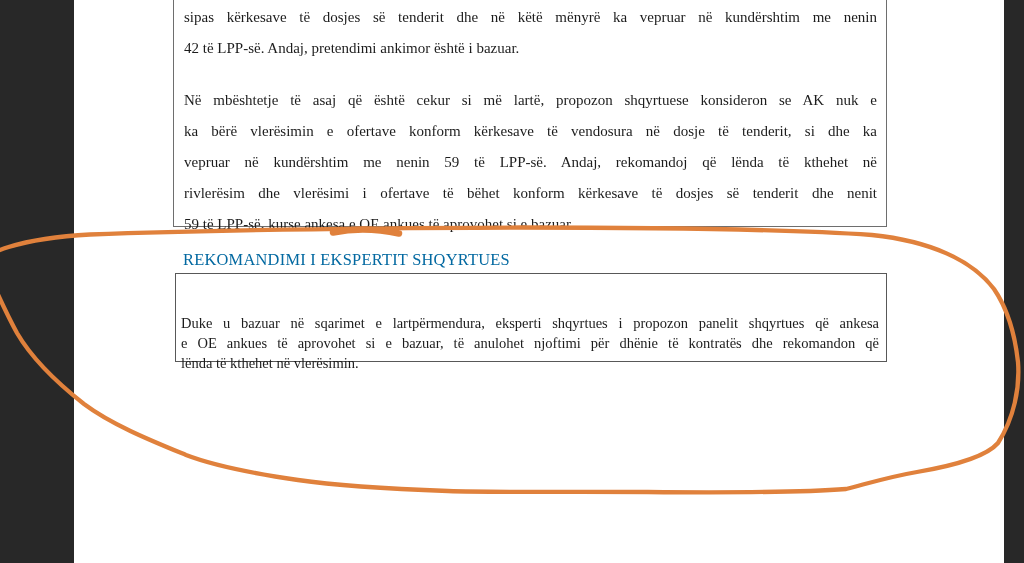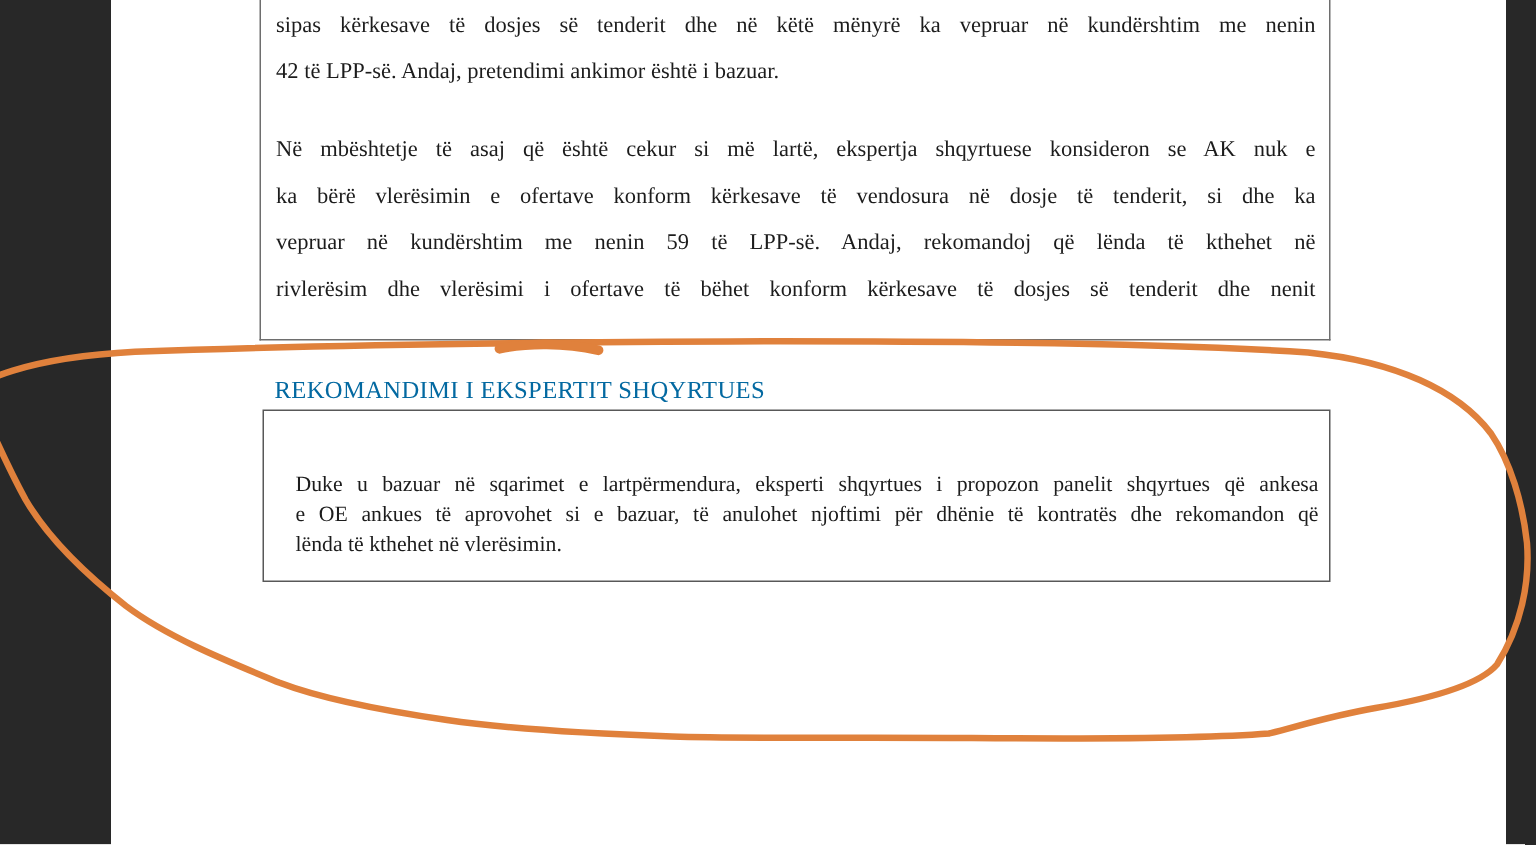--- a/index.html
+++ b/index.html
@@ -24,23 +24,23 @@
   .jline{text-align:justify;text-align-last:justify;white-space:normal;}
   .lline{text-align:left;text-align-last:left;}
 
   .heading{
     position:absolute;left:183px;top:250px;width:700px;
     font-size:16.4px;letter-spacing:.25px;color:#0369a1;
   }
 
   
   .box-lower{
-    position:absolute;left:175px;top:273px;width:712px;height:115px;
+    position:absolute;left:175px;top:273px;width:712px;height:89px;
     border:1.4px solid #585858;box-sizing:border-box;
-    padding:40px 7px 0 21px;
+    padding:40px 7px 0 5px;
   }
   .box-lower .para{font-size:14.5px;line-height:19.8px;}
 
   .annotation-layer{
     position:absolute;left:0;top:0;width:1024px;height:563px;
     pointer-events:none;z-index:10;
   }
 </style>
 </head>
 <body>
@@ -49,24 +49,25 @@
 
   <div class="backdrop left"></div>
   <div class="backdrop right"></div>
 
   <div class="box-upper">
     <div class="para">
       <div class="jline">sipas kërkesave të dosjes së tenderit dhe në këtë mënyrë ka vepruar në kundërshtim me nenin</div>
       <div class="lline">42 të LPP-së. Andaj, pretendimi ankimor është i bazuar.</div>
     </div>
     <div class="para">
-      <div class="jline">Në mbështetje të asaj që është cekur si më lartë, ekspertja shqyrtuese konsideron se AK nuk e</div>
+      <div class="jline">Në mbështetje të asaj që është cekur si më lartë, propozon shqyrtuese konsideron se AK nuk e</div>
       <div class="jline">ka bërë vlerësimin e ofertave konform kërkesave të vendosura në dosje të tenderit, si dhe ka</div>
       <div class="jline">vepruar në kundërshtim me nenin 59 të LPP-së. Andaj, rekomandoj që lënda të kthehet në</div>
       <div class="jline">rivlerësim dhe vlerësimi i ofertave të bëhet konform kërkesave të dosjes së tenderit dhe nenit</div>
+      <div class="lline">59 të LPP-së, kurse ankesa e OE ankues të aprovohet si e bazuar.</div>
     </div>
   </div>
 
   <div class="heading">REKOMANDIMI I EKSPERTIT SHQYRTUES</div>
 
   <div class="box-lower">
     <div class="para">
       <div class="jline">Duke u bazuar në sqarimet e lartpërmendura, eksperti shqyrtues i propozon panelit shqyrtues që ankesa</div>
       <div class="jline">e OE ankues të aprovohet si e bazuar, të anulohet njoftimi për dhënie të kontratës dhe rekomandon që</div>
       <div class="lline">lënda të kthehet në vlerësimin.</div>

